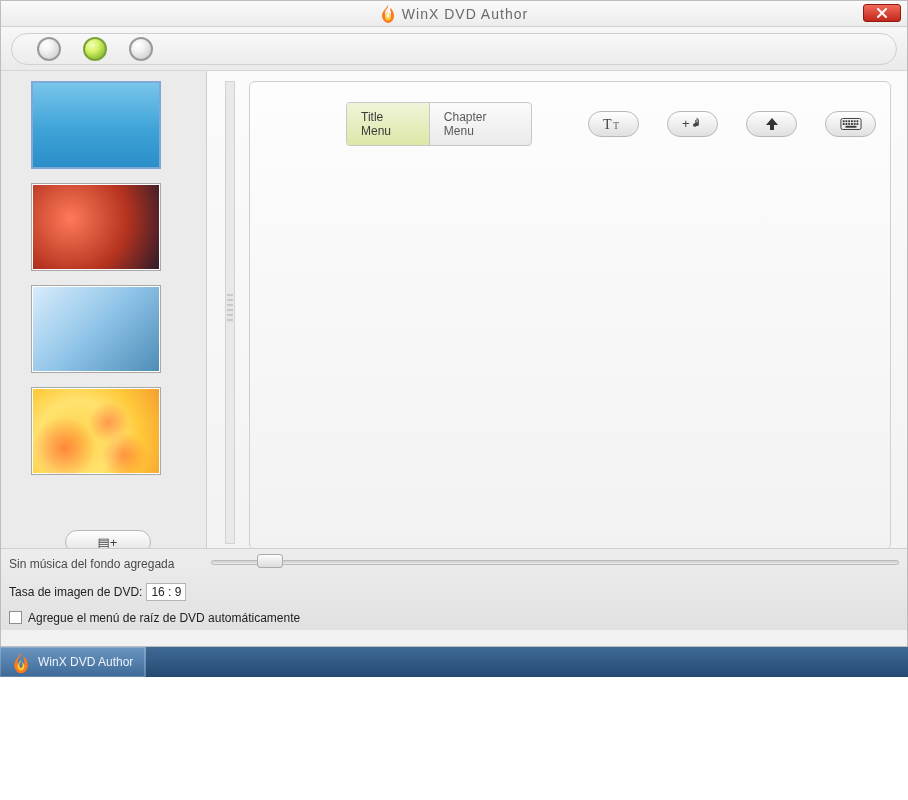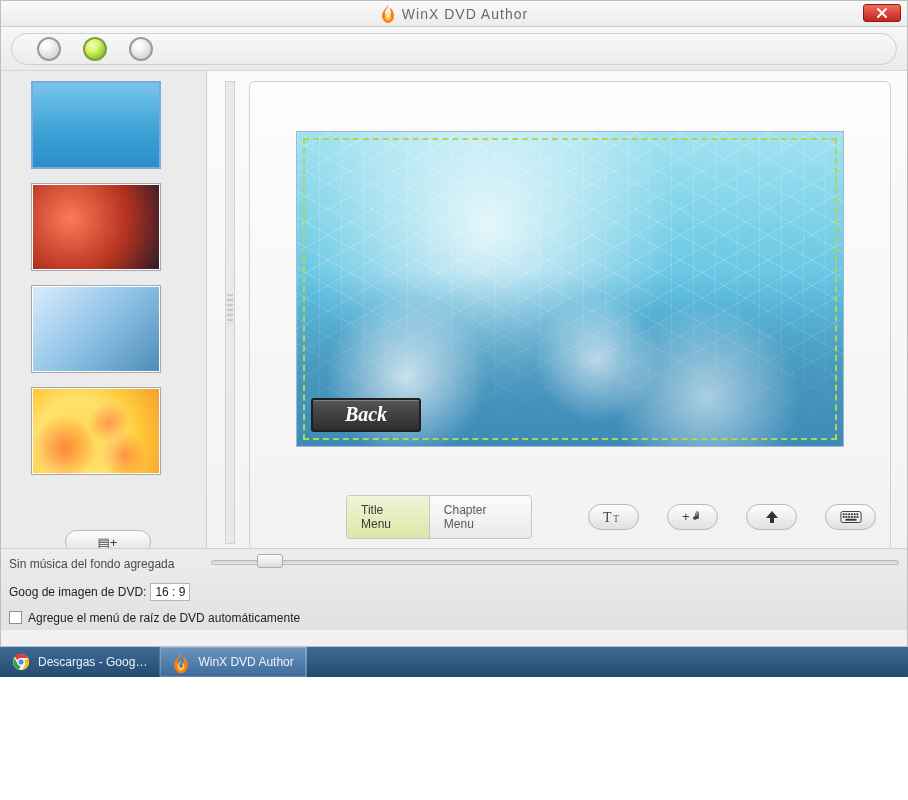--- a/index.html
+++ b/index.html
@@ -119,30 +119,20 @@
         <div class="thumb thumb4"></div>
       </div>
       <div class="addbtn">
         <span>▤+</span>
       </div>
     </div>
 
     <div class="mainarea">
       <div class="sidehandle2"></div>
       <div class="previewcard">
-        <div class="canvaswrap">
-          <div class="canvas">
-            <div class="voronoi"></div>
-            <div class="sparkle"></div>
-            <div class="safeframe"></div>
-            <div class="backbtn">
-              <span>Back</span>
-            </div>
-          </div>
-        </div>
 
         <div class="toolbar">
           <div class="spacer"></div>
           <div class="tabset">
             <div class="tab active">
               <span>Title Menu</span>
             </div>
             <div class="tab">
               <span>Chapter Menu</span>
             </div>
@@ -190,44 +180,31 @@
     </div>
   </div>
 
   <div class="bottom">
     <div class="sliderrow">
       <div class="track"></div>
       <div class="handle"></div>
     </div>
     <div class="musline">Sin música del fondo agregada</div>
     <div class="rateline">
-      <span>Goog de imagen de DVD:</span>
+      <span>Tasa de imagen de DVD:</span>
       <span class="ratebox">16 : 9</span>
     </div>
     <div class="chkline">
       <span class="chkbox"></span>
       <span>Agregue el menú de raíz de DVD automáticamente</span>
     </div>
   </div>
 </div>
 
 <div class="taskbar">
-  <div class="taskitem">
-    <span class="ico">
-      <svg viewBox="0 0 18 18">
-          <circle cx="9" cy="9" r="8" fill="#fff"></circle>
-          <path d="M9 1a8 8 0 0 1 7 4.1H9a4 4 0 0 0-3.6 2.3L2.6 3.2A8 8 0 0 1 9 1z" fill="#e33b2e"></path>
-          <path d="M16.3 5.6A8 8 0 0 1 10 16.9l3-5.1A4 4 0 0 0 13 9a4 4 0 0 0-.5-2z" fill="#fdbd00"></path>
-          <path d="M9 17a8 8 0 0 1-6.7-12.1l3 5.1A4 4 0 0 0 9 13l0 0 0 0-2.9 4z" fill="#2ba84a"></path>
-          <circle cx="9" cy="9" r="3.2" fill="#4a8af4"></circle>
-          <circle cx="9" cy="9" r="3.2" fill="none" stroke="#fff" stroke-width="1"></circle>
-        </svg>
-    </span>
-    <span>Descargas - Goog…</span>
-  </div>
   <div class="taskitem active">
     <span class="ico">
       <svg viewBox="0 0 16 18">
           <path d="M8 0c1 3-3 4-3 8 0 3 2 5 3 5s3-2 3-5c0-2-1-3-1-5 2 1 4 4 4 8 0 4-3 7-6 7S2 14 2 11c0-5 4-7 6-11z" fill="#ff7a1a"></path>
           <path d="M8 6c.5 2-1.5 2.5-1.5 5 0 1.5 1 2.5 1.5 2.5s1.5-1 1.5-2.5c0-1-.5-2-.5-3 .9.6 2 2 2 4 0 2-1.5 3.5-3 3.5S5 14 5 12c0-3 2-3.5 3-6z" fill="#ffd23a"></path>
         </svg>
     </span>
     <span>WinX DVD Author</span>
   </div>
 </div>

